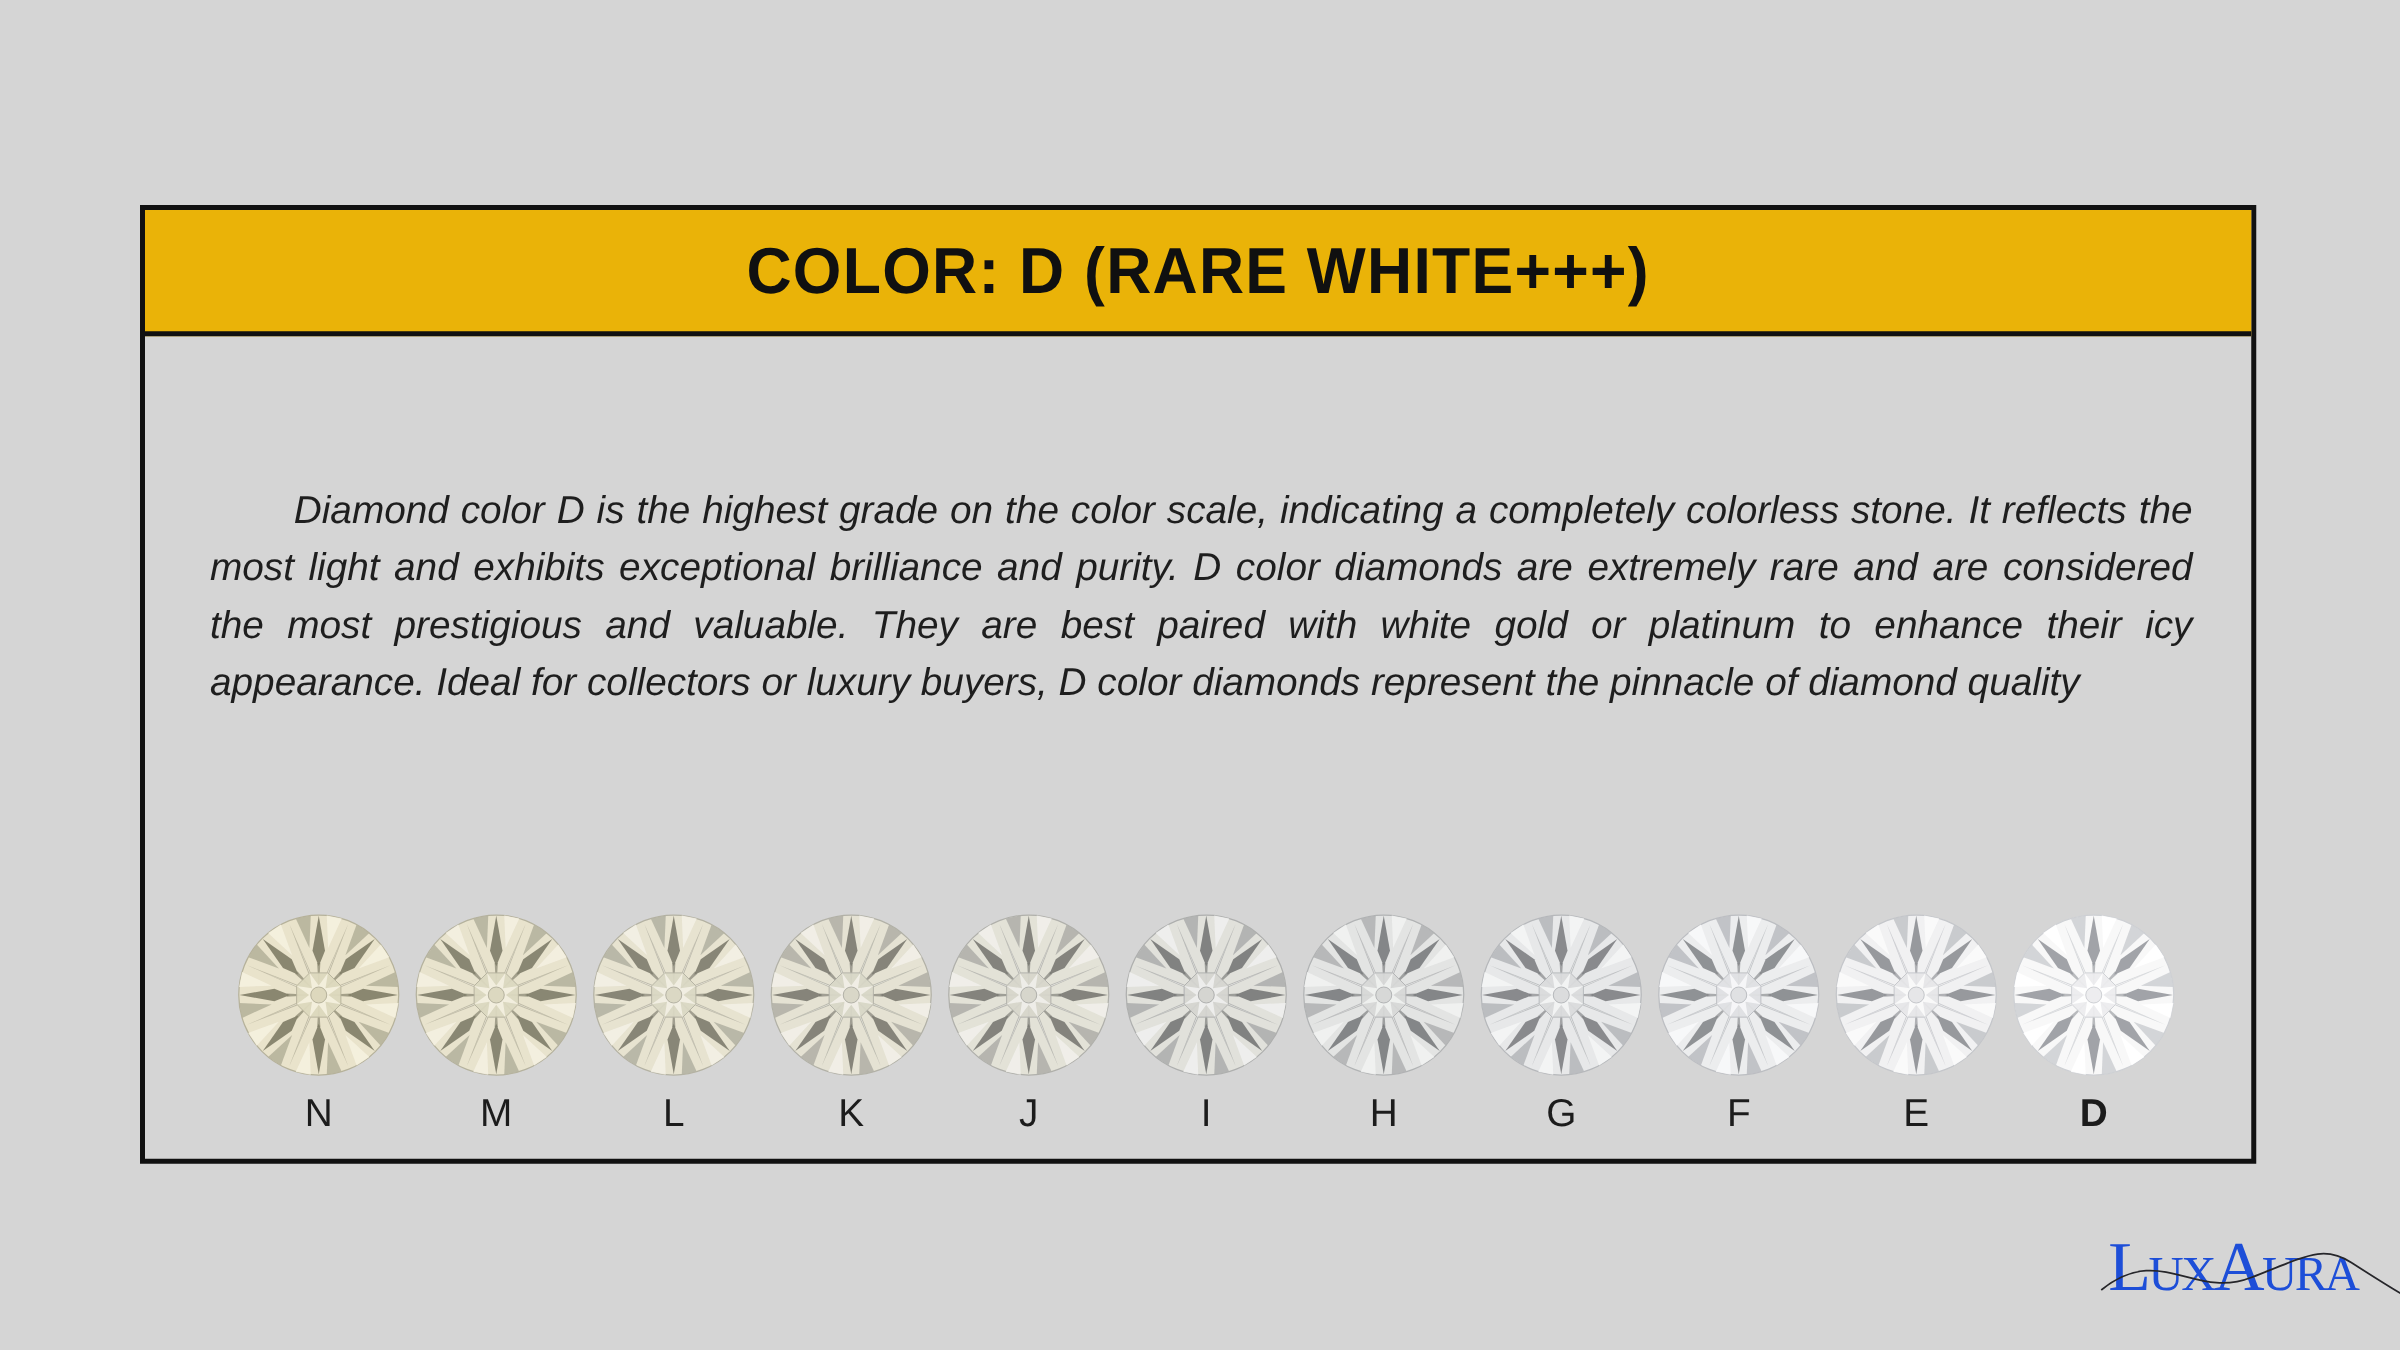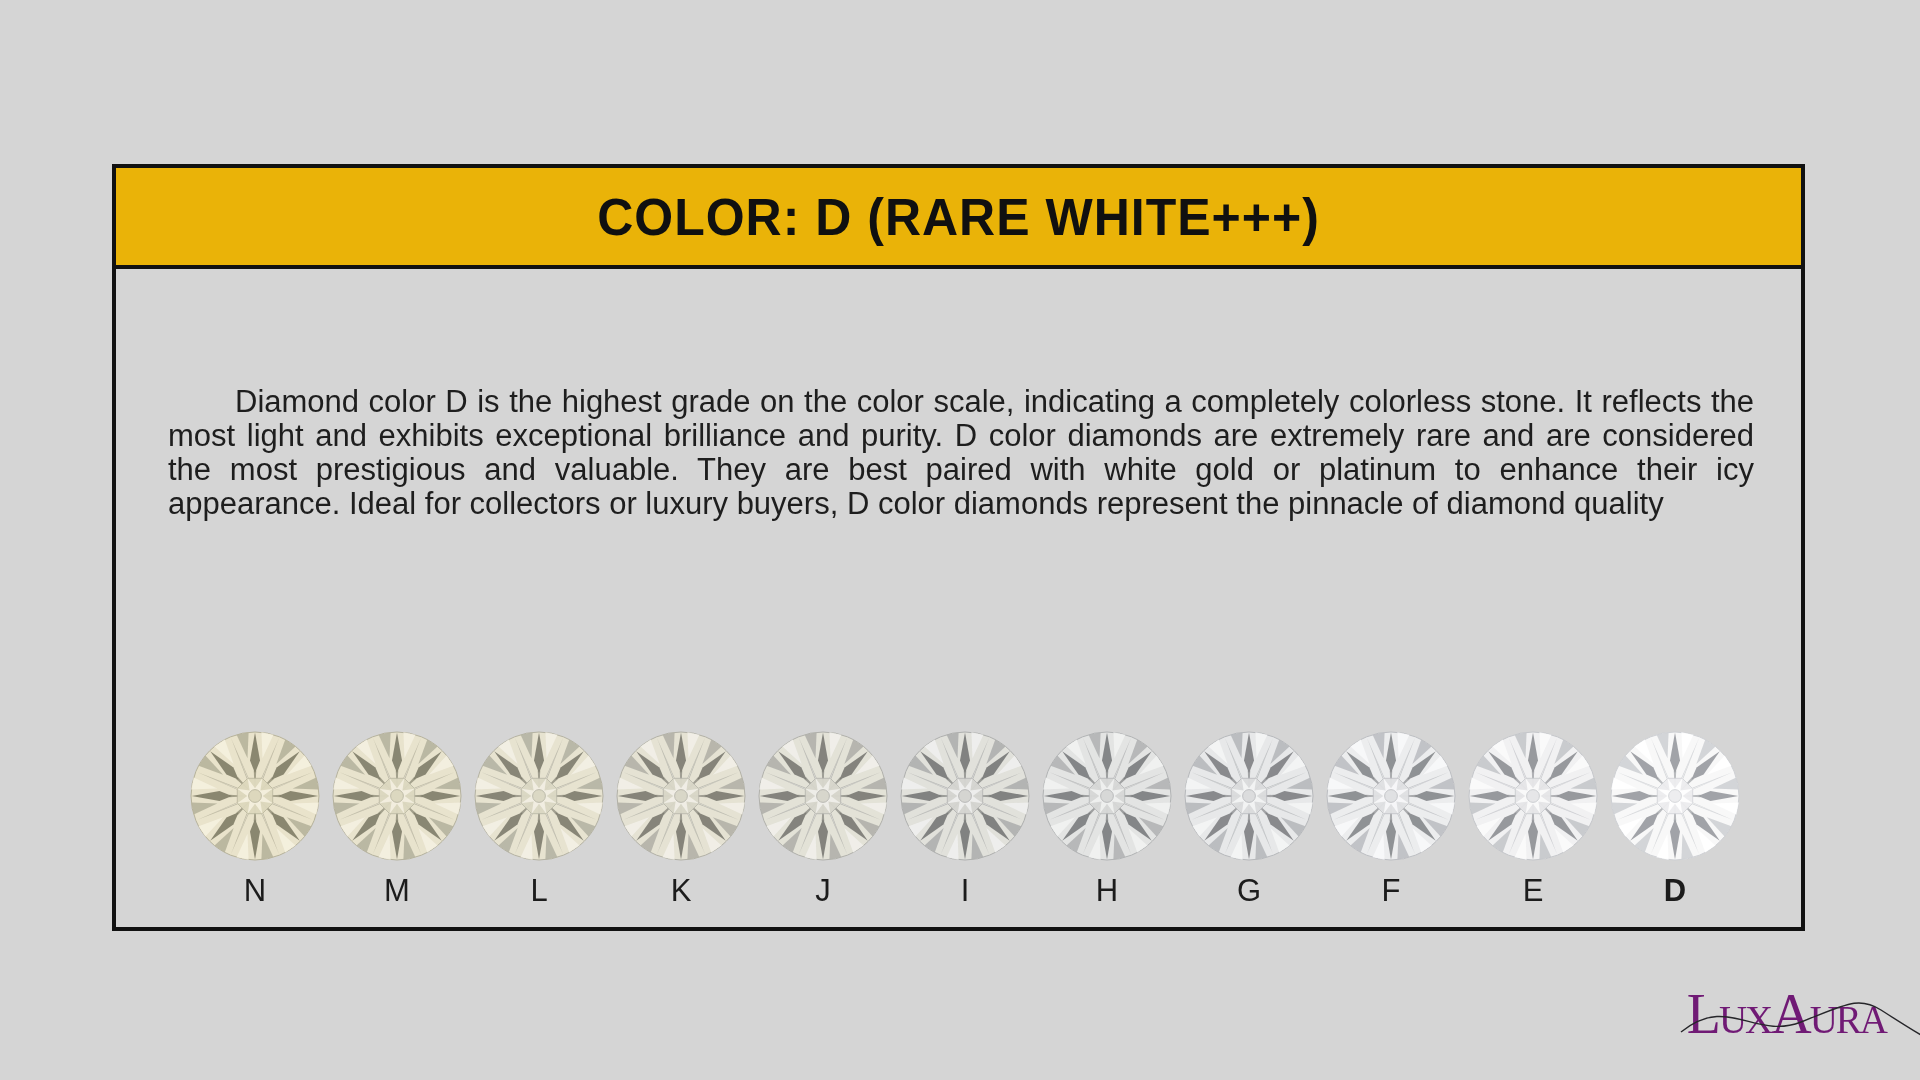--- a/index.html
+++ b/index.html
@@ -16,42 +16,42 @@
     height:97px;background:#eab308;border-bottom:4px solid #111;
     display:flex;align-items:center;justify-content:center;
   }
   .card-title{
     font-size:50px;font-weight:700;letter-spacing:1px;color:#101010;
     transform:scaleY(1.04);white-space:nowrap;
   }
   .description{
     margin:116px 47px 0 52px;
     text-align:justify;text-indent:67px;
-    font-size:31px;line-height:34px;color:#1e1e1e;
+    font-size:31px;line-height:46px;color:#1e1e1e;font-style:italic;
   }
   .scale-row{
     position:absolute;left:68px;top:562px;width:1562px;
     display:flex;
   }
   .grade-cell{
     width:142px;display:flex;flex-direction:column;align-items:center;
   }
   .diamond{width:132px;height:132px;display:block;}
   .grade-label{
     margin-top:13px;font-size:31px;color:#1c1c1c;line-height:1;
   }
   .grade-label.hl{font-weight:bold;}
   .logo{
     position:absolute;right:34px;bottom:34px;height:64px;
     display:flex;align-items:center;
   }
   .logo-text{
     font-family:"Liberation Serif",serif;
     font-variant:small-caps;
-    font-size:56px;letter-spacing:-2px;color:#701a75;line-height:1;
+    font-size:56px;letter-spacing:-2px;color:#1d4ed8;line-height:1;
   }
   .logo-swirl{
     position:absolute;left:-14px;top:6px;width:250px;height:58px;
     pointer-events:none;
   }
 </style>
 </head>
 <body>
 
 <div class="card">

